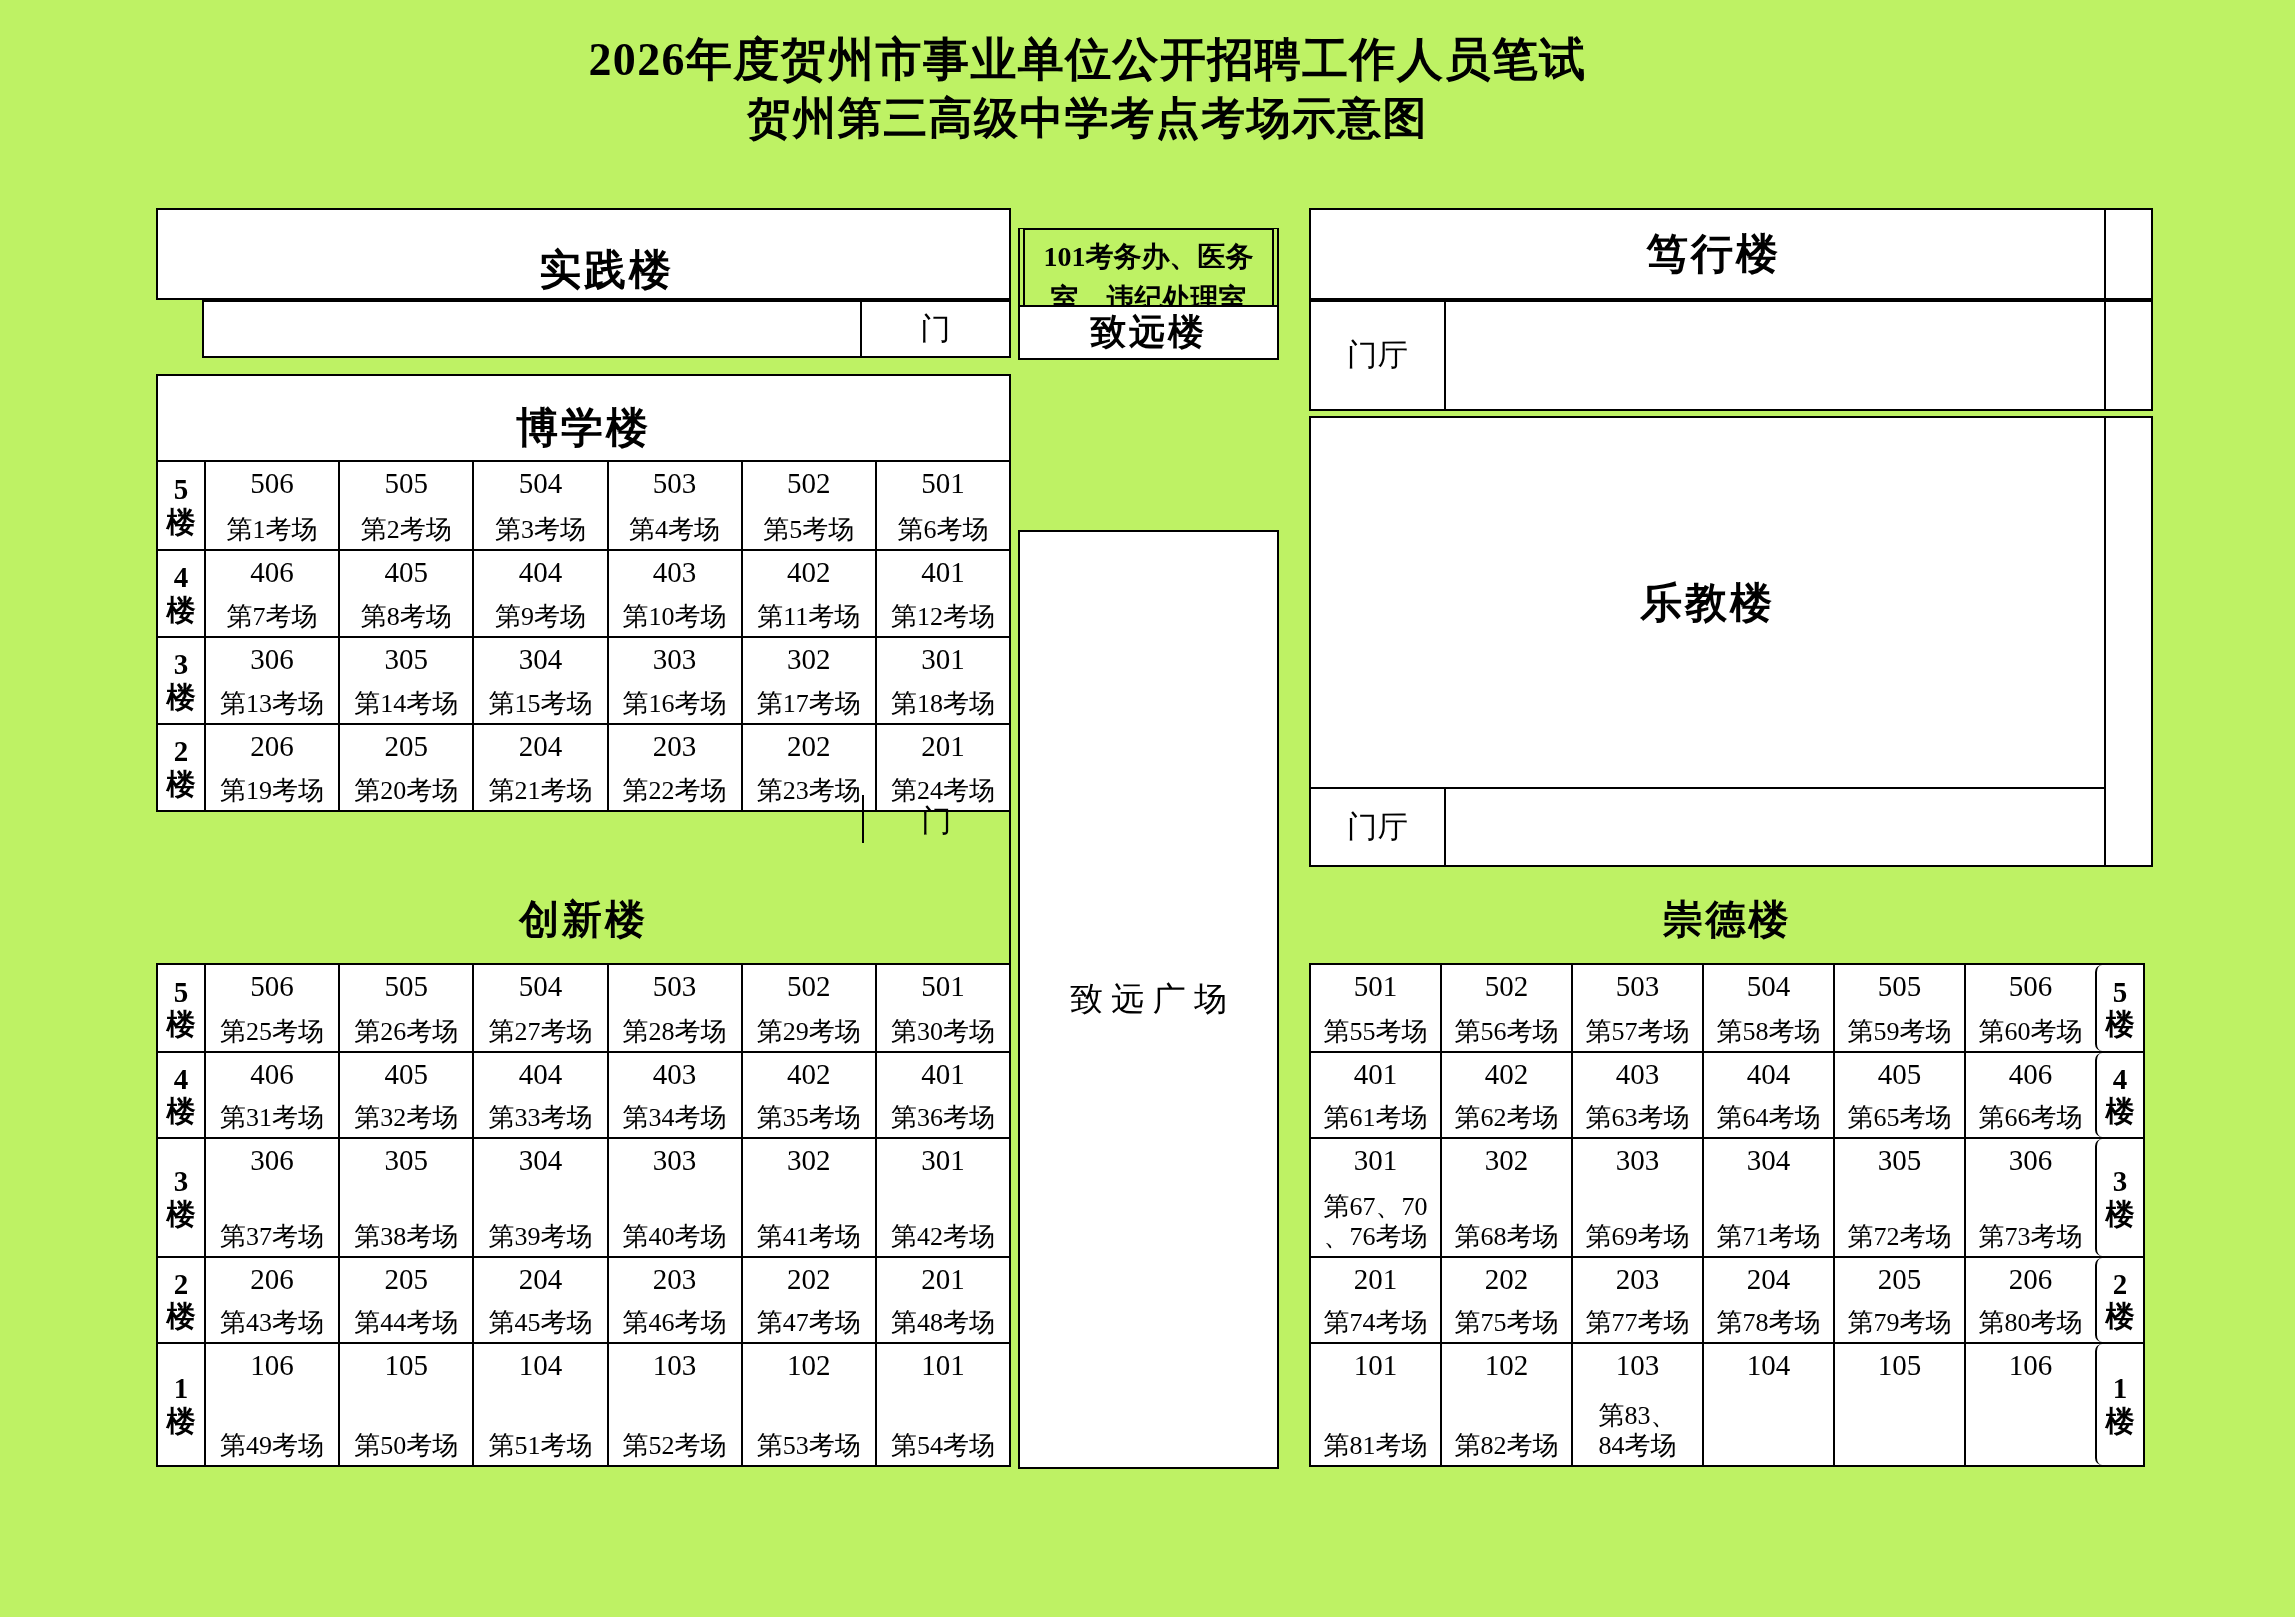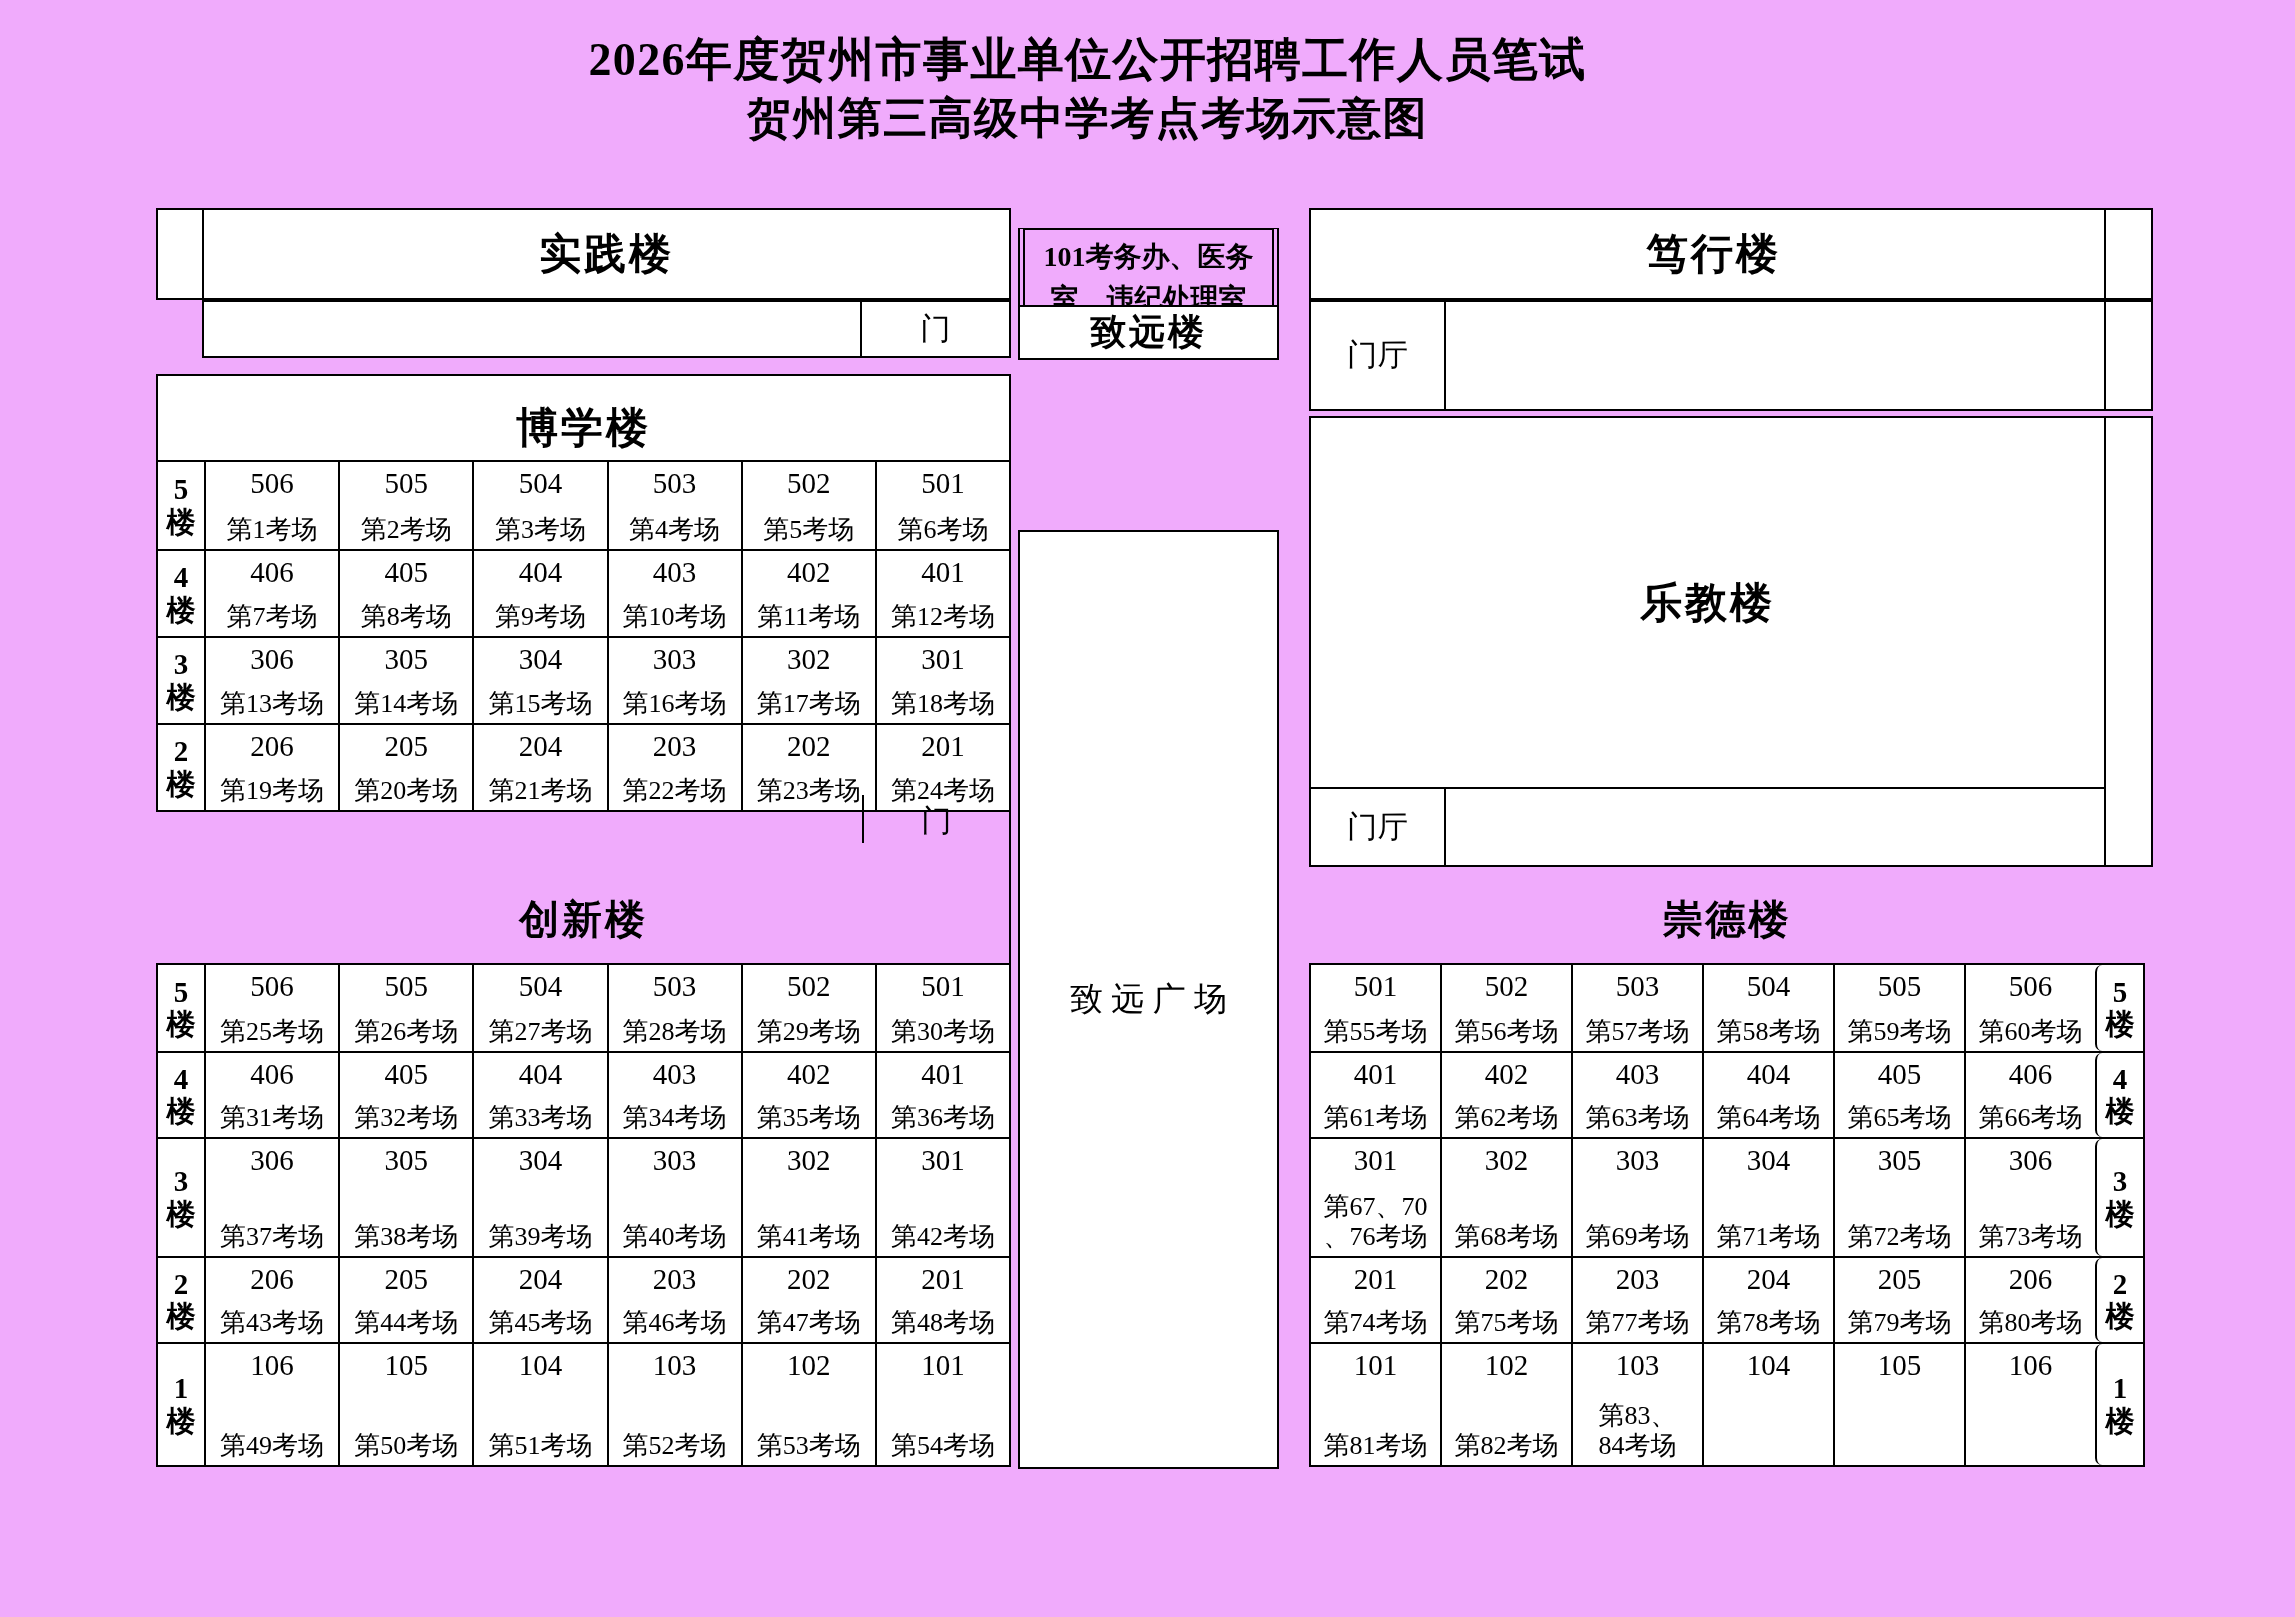--- a/index.html
+++ b/index.html
@@ -1,20 +1,20 @@
 <!DOCTYPE html>
 <html style="font-size:11px"><head>
 <meta charset="utf-8">
 <style>
   html,body{margin:0;padding:0;background:#fff;}
   *{box-sizing:border-box;}
   .page{
     position:relative;
     width:2295px;height:1617px;
-    background:#f0abfc;
+    background:#bef264;
     color:#000;
     font-family:"Liberation Serif","DejaVu Serif",serif;
     overflow:hidden;
   }
   .abs{position:absolute;}
   .center{display:flex;align-items:center;justify-content:center;}
   .box{border:2.8px solid #000;background:#fff;}
   .title-line{left:0;width:2175px;text-align:center;font-weight:bold;letter-spacing:1.4px;}
   .t1{top:29px;font-size:46px;}
   .t2{top:89px;font-size:44px;}
@@ -61,21 +61,21 @@
   .foyer-cell{flex:0 0 135px;width:135px;border-right:2.1px solid #000;font-size:30.5px;display:flex;align-items:center;justify-content:center;}
 </style>
 </head>
 <body>
 
 <div class="page">
 
   <div class="abs title-line t1">2026年度贺州市事业单位公开招聘工作人员笔试</div>
   <div class="abs title-line t2">贺州第三高级中学考点考场示意图</div>
 
-  <div class="abs box" style="left:156px;top:208px;width:855px;height:92px;display:flex;">
+  <div class="abs box" style="left:156px;top:208px;width:855px;height:92px;display:flex;align-items:flex-end;">
     <div class="narrowL"></div>
     <div class="center bname" style="flex:1;">实践楼</div>
   </div>
 
   <div class="abs box" style="left:202px;top:300px;width:809px;height:58px;display:flex;">
     <div style="flex:1;"></div>
     <div class="center door-text" style="flex:0 0 149px;border-left:2.1px solid #000;">门</div>
   </div>
 
   <div class="abs box" style="left:156px;top:374px;width:855px;">

